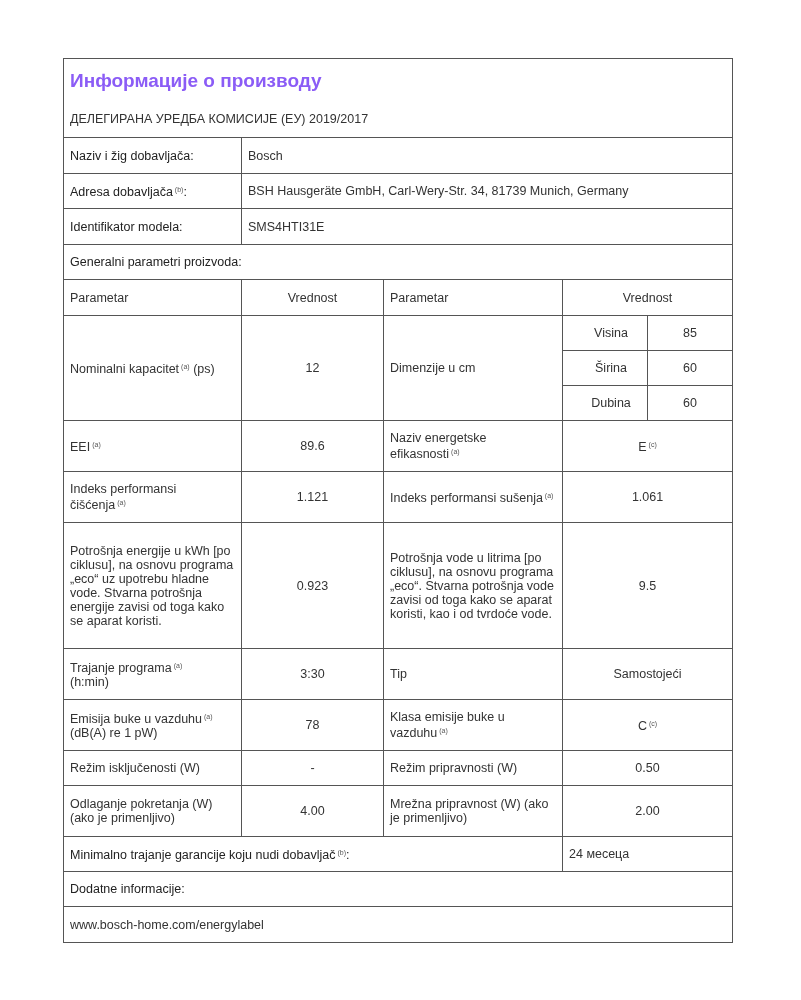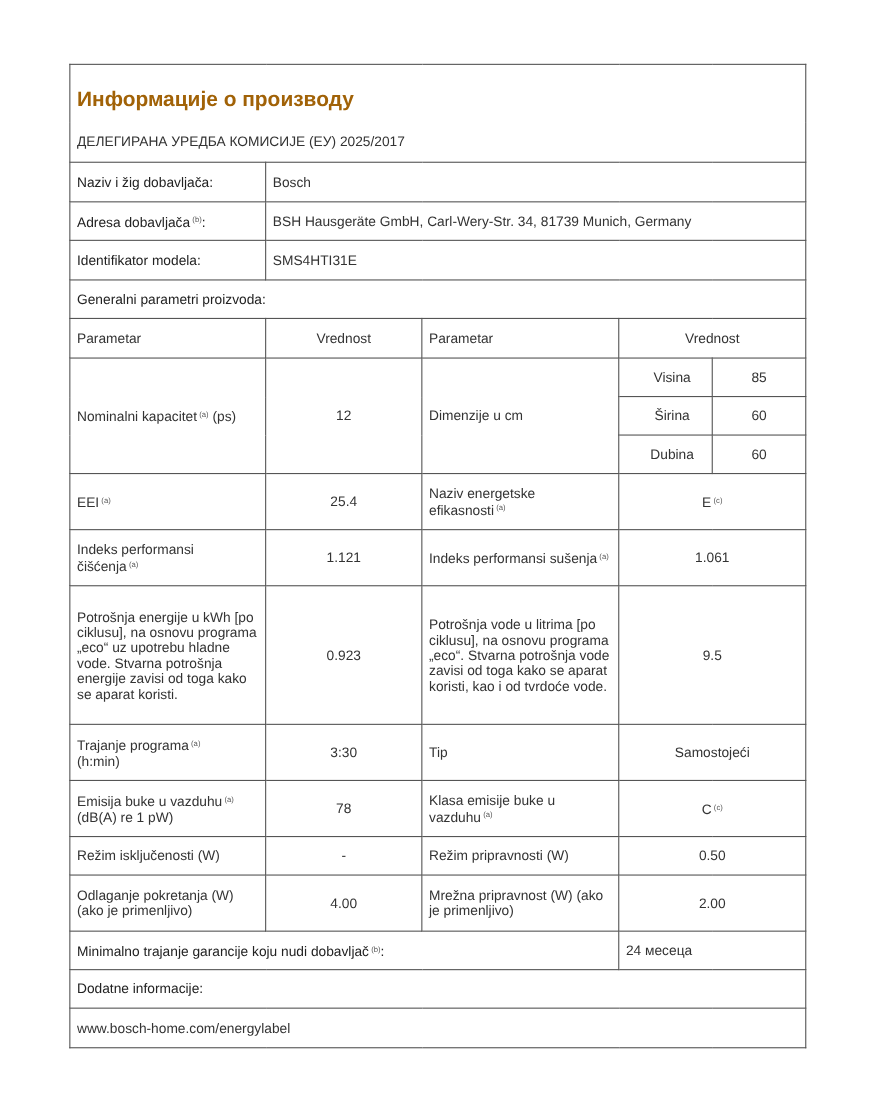--- a/index.html
+++ b/index.html
@@ -2,21 +2,21 @@
 <html><head>
 <meta charset="utf-8">
 <style>
   html, body { margin: 0; padding: 0; background: #ffffff; }
   body { width: 801px; height: 1000px; position: relative; font-family: "Liberation Sans", sans-serif; color: #2b2b2b; }
   .sheet { position: absolute; left: 63px; top: 58px; width: 669px; }
   table { border-collapse: collapse; width: 669px; table-layout: fixed; }
   td { border: 1.5px solid #555555; padding: 0 6px; font-size: 12.5px; line-height: 14px; vertical-align: middle; color: #333333; }
   .b { font-weight: normal; color: #222222; }
   .c { text-align: center; }
-  .title { font-size: 19px; font-weight: bold; color: #a16207; height: 40px; padding-top: 12px; border-bottom: none; }
+  .title { font-size: 19px; font-weight: bold; color: #8b5cf6; height: 40px; padding-top: 2px; border-bottom: none; }
   .subtitle { height: 36px; border-top: none; font-size: 12.5px; }
   sup { font-size: 7px; vertical-align: 4px; margin-left: 2px; color: #555; }
   .h36 { height: 35px; }
   .h37 { height: 36px; }
   .h51 { height: 51px; }
   .h126 { height: 126px; margin-top: 45px; }
   .dimlabel { text-align: center; padding-left: 18px; }
 </style>
 </head>
 <body>
@@ -28,21 +28,21 @@
         <col style="width:142px">
         <col style="width:179px">
         <col style="width:85px">
         <col style="width:85px">
   </colgroup>
   <tbody>
         <tr>
     <td colspan="5" class="title">Информације о производу</td>
   </tr>
   <tr>
-    <td colspan="5" class="subtitle">ДЕЛЕГИРАНА УРЕДБА КОМИСИЈЕ (ЕУ) 2025/2017</td>
+    <td colspan="5" class="subtitle">ДЕЛЕГИРАНА УРЕДБА КОМИСИЈЕ (ЕУ) 2019/2017</td>
   </tr>
   <tr class="h37">
     <td class="b">Naziv i žig dobavljača:</td>
     <td colspan="4">Bosch</td>
   </tr>
   <tr class="h36">
     <td class="b"><span>Adresa dobavljača</span><sup>(b)</sup><span>:</span></td>
     <td colspan="4">BSH Hausgeräte GmbH, Carl-Wery-Str. 34, 81739 Munich, Germany</td>
   </tr>
   <tr class="h37">
@@ -68,21 +68,21 @@
   <tr class="h36">
     <td class="dimlabel">Širina</td>
     <td class="c">60</td>
   </tr>
   <tr class="h36">
     <td class="dimlabel">Dubina</td>
     <td class="c">60</td>
   </tr>
   <tr class="h51">
     <td><span>EEI</span><sup>(a)</sup></td>
-    <td class="c">25.4</td>
+    <td class="c">89.6</td>
     <td><span>Naziv energetske efikasnosti</span><sup>(a)</sup></td>
     <td colspan="2" class="c"><span>E</span><sup>(c)</sup></td>
   </tr>
   <tr class="h51">
     <td><span>Indeks performansi čišćenja</span><sup>(a)</sup></td>
     <td class="c">1.121</td>
     <td><span>Indeks performansi sušenja</span><sup>(a)</sup></td>
     <td colspan="2" class="c">1.061</td>
   </tr>
   <tr class="h126">

